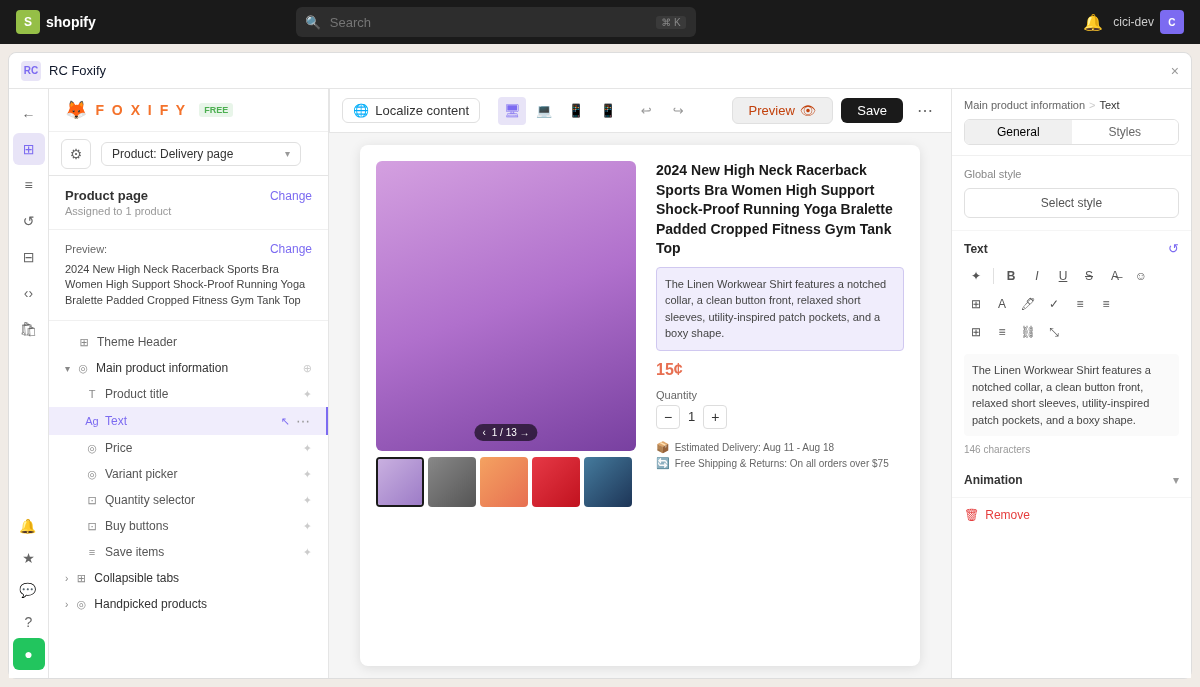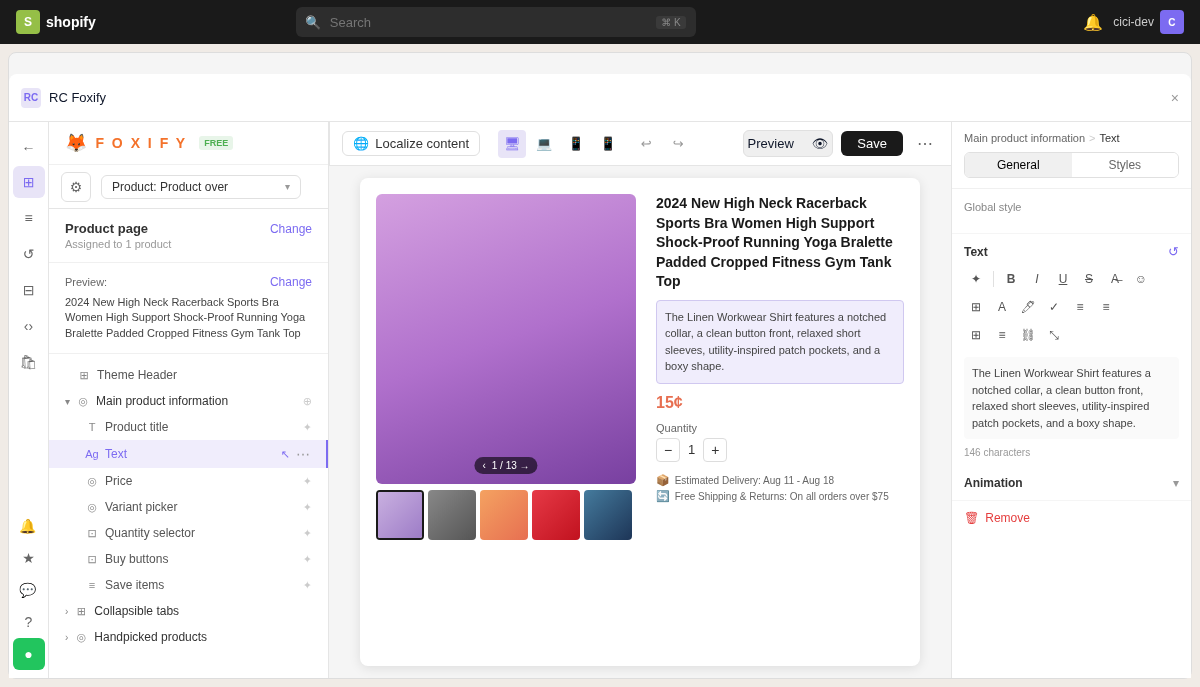--- a/index.html
+++ b/index.html
@@ -12,21 +12,21 @@
     .search-bar { flex: 1; max-width: 400px; margin: 0 auto; background: #2d2d2d; border-radius: 6px; height: 30px; display: flex; align-items: center; padding: 0 10px; gap: 8px; color: #888; font-size: 13px; }
     .search-bar input { background: transparent; border: none; outline: none; color: #ccc; font-size: 13px; flex: 1; }
     .search-kbd { background: #3a3a3a; border-radius: 3px; padding: 1px 5px; font-size: 10px; color: #888; }
     .top-bar-right { display: flex; align-items: center; gap: 10px; margin-left: auto; }
     .notif-btn { color: #888; font-size: 16px; cursor: pointer; }
     .user-chip { display: flex; align-items: center; gap: 6px; color: #ccc; font-size: 12px; }
     .user-avatar { width: 24px; height: 24px; background: #7c6bf1; border-radius: 4px; display: flex; align-items: center; justify-content: center; color: white; font-size: 10px; font-weight: bold; }
 
     
     .app-window { background: #f5f5f5; border-radius: 8px; margin: 8px; height: calc(687px - 44px - 16px); display: flex; flex-direction: column; border: 1px solid #ddd; }
-    .app-titlebar { background: white; border-bottom: 1px solid #e5e5e5; height: 48px; display: flex; align-items: center; padding: 0 12px; border-radius: 8px 8px 0 0; margin-top: 21px; }
+    .app-titlebar { background: white; border-bottom: 1px solid #e5e5e5; height: 36px; display: flex; align-items: center; padding: 0 12px; border-radius: 8px 8px 0 0; }
     .app-title-icon { width: 20px; height: 20px; background: #e8e4f7; border-radius: 4px; display: flex; align-items: center; justify-content: center; color: #7c6bf1; font-size: 10px; font-weight: bold; margin-right: 8px; }
     .app-title-text { font-size: 13px; font-weight: 500; color: #0f172a; }
     .app-close { margin-left: auto; color: #999; cursor: pointer; font-size: 14px; }
 
     
     .editor-area { display: flex; flex: 1; overflow: hidden; }
 
     
     .sidebar-icons { width: 40px; background: white; border-right: 1px solid #e5e5e5; display: flex; flex-direction: column; align-items: center; padding: 8px 0; gap: 4px; }
     .sidebar-icon-btn { width: 32px; height: 32px; display: flex; align-items: center; justify-content: center; border-radius: 6px; cursor: pointer; color: #666; font-size: 14px; transition: background 0.15s; }
@@ -38,21 +38,21 @@
     .editor-toolbar { background: white; border-bottom: 1px solid #e5e5e5; height: 44px; display: flex; align-items: center; padding: 0 12px; gap: 10px; }
     .gear-btn { width: 30px; height: 30px; display: flex; align-items: center; justify-content: center; border: 1px solid #e0e0e0; border-radius: 6px; cursor: pointer; color: #666; font-size: 14px; }
     .page-selector { display: flex; align-items: center; gap: 6px; border: 1px solid #e0e0e0; border-radius: 6px; padding: 4px 10px; font-size: 13px; color: #333; cursor: pointer; min-width: 200px; }
     .page-selector-chevron { color: #999; font-size: 10px; margin-left: auto; }
     .localize-btn { display: flex; align-items: center; gap: 6px; border: 1px solid #e0e0e0; border-radius: 6px; padding: 4px 10px; font-size: 13px; color: #333; cursor: pointer; }
     .device-btns { display: flex; align-items: center; gap: 4px; margin-left: 8px; }
     .device-btn { width: 28px; height: 28px; display: flex; align-items: center; justify-content: center; border-radius: 4px; cursor: pointer; color: #666; font-size: 13px; }
     .device-btn.active { background: #e8e4f7; color: #7c6bf1; }
     .undo-redo { display: flex; gap: 4px; }
     .undo-redo-btn { width: 28px; height: 28px; display: flex; align-items: center; justify-content: center; border-radius: 4px; cursor: pointer; color: #999; font-size: 13px; }
-    .preview-btn { border: 1px solid #e0e0e0; border-radius: 6px; padding: 5px 4px; font-size: 13px; cursor: pointer; display: flex; align-items: center; gap: 18px; color: #0f172a; }
+    .preview-btn { border: 1px solid #e0e0e0; border-radius: 6px; padding: 5px 16px; font-size: 13px; cursor: pointer; display: flex; align-items: center; gap: 5px; color: #c2410c; }
     .save-btn { background: #1a1a1a; color: white; border: none; border-radius: 6px; padding: 5px 16px; font-size: 13px; cursor: pointer; font-weight: 500; }
     .more-btn { width: 28px; height: 28px; display: flex; align-items: center; justify-content: center; border-radius: 4px; cursor: pointer; color: #666; font-size: 16px; }
 
     
     .left-panel { width: 280px; background: white; border-right: 1px solid #e5e5e5; display: flex; flex-direction: column; overflow-y: auto; }
     .panel-header { padding: 12px 16px; border-bottom: 1px solid #f0f0f0; }
     .panel-title-row { display: flex; align-items: center; justify-content: space-between; }
     .panel-title { font-size: 13px; font-weight: 600; color: #333; }
     .panel-change-btn { color: #7c6bf1; font-size: 12px; cursor: pointer; }
     .panel-subtitle { font-size: 11px; color: #999; margin-top: 2px; }
@@ -201,21 +201,21 @@
         <span style="font-size:18px;">🦊</span>
         <div class="foxify-logo">
           <span style="color:#f4722b;font-weight:800;letter-spacing:2px;font-size:14px;">F O X I F Y</span>
         </div>
         <span class="badge-free">FREE</span>
       </div>
 
       <div class="editor-toolbar">
         <div class="gear-btn">⚙</div>
         <div class="page-selector">
-          <span style="font-size:12px;">Product: Product over</span>
+          <span style="font-size:12px;">Product: Delivery page</span>
           <span class="page-selector-chevron">▾</span>
         </div>
       </div>
 
       <div class="panel-header">
         <div class="panel-title-row">
           <span class="panel-title">Product page</span>
           <span class="panel-change-btn">Change</span>
         </div>
         <div class="panel-subtitle">Assigned to 1 product</div>
@@ -397,20 +397,21 @@
           <span class="breadcrumb-current">Text</span>
         </div>
         <div class="tabs-row">
           <button class="tab-btn active">General</button>
           <button class="tab-btn">Styles</button>
         </div>
       </div>
 
       <div class="right-section">
         <div class="right-section-label">Global style</div>
+        <button class="style-btn">Select style</button>
       </div>
 
       <div class="text-tools-header">
         <span class="text-tools-label">Text</span>
         <span class="text-tools-reset">↺</span>
       </div>
 
       <div class="text-toolbar-row">
         <button class="tt-btn">✦</button>
         <div class="tt-divider"></div>

